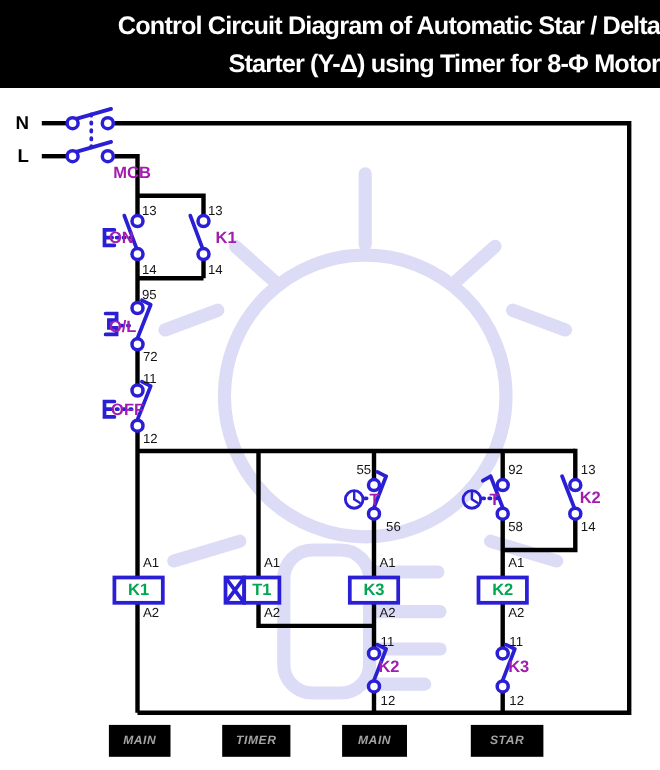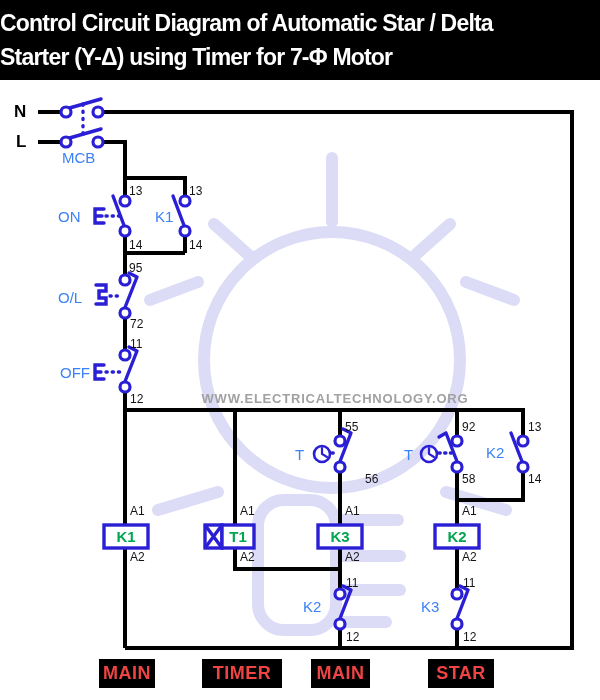--- a/index.html
+++ b/index.html
@@ -1,38 +1,38 @@
 <!DOCTYPE html>
 <html><head>
 <meta charset="utf-8">
 <style>
   html,body{margin:0;padding:0;background:#fff;}
   .stage{position:relative;width:600px;height:700px;background:#fff;overflow:hidden;
          font-family:"Liberation Sans",sans-serif;}
   .banner{position:absolute;left:0;top:0;width:600px;height:80px;background:#000;color:#fff;
-          text-align:left;padding-top:6px;box-sizing:border-box;}
+          text-align:right;padding-top:6px;box-sizing:border-box;}
   .banner div{font-size:23px;font-weight:bold;line-height:34px;white-space:nowrap;letter-spacing:-0.8px;}
   svg.circuit{position:absolute;left:0;top:0;}
   .lab{position:absolute;white-space:nowrap;}
   .nl{font-size:17px;font-weight:bold;color:#000;}
   .t{font-size:12px;font-weight:normal;color:#141414;}
-  .r{font-size:15px;font-weight:normal;color:#3b82f6;}
+  .r{font-size:15px;font-weight:bold;color:#a21caf;margin-left:41px;}
   .g{font-size:15px;font-weight:bold;color:#00a651;text-align:center;}
   .wm{font-size:13px;font-weight:bold;color:#a1a1a1;letter-spacing:0.8px;text-align:center;}
-  .blabel{position:absolute;background:#000;color:#ef4444;font-size:18px;font-weight:bold;
-          text-align:center;line-height:29px;height:29px;letter-spacing:0.5px;}
+  .blabel{position:absolute;background:#000;color:#a3a3a3;font-size:11px;font-weight:bold;
+          text-align:center;line-height:29px;height:29px;letter-spacing:0.5px;font-style:italic;}
 </style>
 </head>
 <body>
 
 <div class="stage">
 
   <div class="banner">
     <div>Control Circuit Diagram of Automatic Star / Delta</div>
-    <div>Starter (Y-Δ) using Timer for 7-Φ Motor</div>
+    <div>Starter (Y-Δ) using Timer for 8-Φ Motor</div>
   </div>
 
   <svg class="circuit" width="600" height="700" viewBox="0 0 600 700">
 
     <g stroke="#dcdcf7" fill="none" stroke-width="12" stroke-linecap="round">
       <circle cx="332" cy="360" r="128"></circle>
       <path d="M332,158 V222"></path>
       <path d="M214,224 L252,258"></path>
       <path d="M412,258 L450,224"></path>
       <path d="M150,300 L198,282"></path>
@@ -168,25 +168,24 @@
   <span class="lab t" style="left:189px;top:238px">14</span>
 
   <span class="lab t" style="left:129px;top:261px">95</span>
   <span class="lab r" style="left:58px;top:289px">O/L</span>
   <span class="lab t" style="left:130px;top:317px">72</span>
 
   <span class="lab t" style="left:130px;top:337px">11</span>
   <span class="lab r" style="left:60px;top:364px">OFF</span>
   <span class="lab t" style="left:130px;top:392px">12</span>
 
-  <span class="lab wm" style="left:190px;top:391px;width:290px">WWW.ELECTRICALTECHNOLOGY.ORG</span>
-
-  <span class="lab t" style="left:345px;top:420px">55</span>
+
+  <span class="lab t" style="left:324px;top:420px">55</span>
   <span class="lab r" style="left:295px;top:446px">T</span>
-  <span class="lab t" style="left:365px;top:472px">56</span>
+  <span class="lab t" style="left:351px;top:472px">56</span>
 
   <span class="lab t" style="left:462px;top:420px">92</span>
   <span class="lab r" style="left:404px;top:446px">T</span>
   <span class="lab t" style="left:462px;top:472px">58</span>
 
   <span class="lab t" style="left:528px;top:420px">13</span>
   <span class="lab r" style="left:486px;top:444px">K2</span>
   <span class="lab t" style="left:528px;top:472px">14</span>
 
   <span class="lab t" style="left:130px;top:504px">A1</span>
@@ -207,17 +206,17 @@
 
   <span class="lab t" style="left:346px;top:576px">11</span>
   <span class="lab r" style="left:303px;top:598px">K2</span>
   <span class="lab t" style="left:346px;top:630px">12</span>
 
   <span class="lab t" style="left:463px;top:576px">11</span>
   <span class="lab r" style="left:421px;top:598px">K3</span>
   <span class="lab t" style="left:463px;top:630px">12</span>
 
   <div class="blabel" style="left:99px;top:659px;width:56px">MAIN</div>
-  <div class="blabel" style="left:202px;top:659px;width:80px">TIMER</div>
+  <div class="blabel" style="left:202px;top:659px;width:62px">TIMER</div>
   <div class="blabel" style="left:311px;top:659px;width:59px">MAIN</div>
   <div class="blabel" style="left:428px;top:659px;width:66px">STAR</div>
 
 </div>
 
 </body></html>

